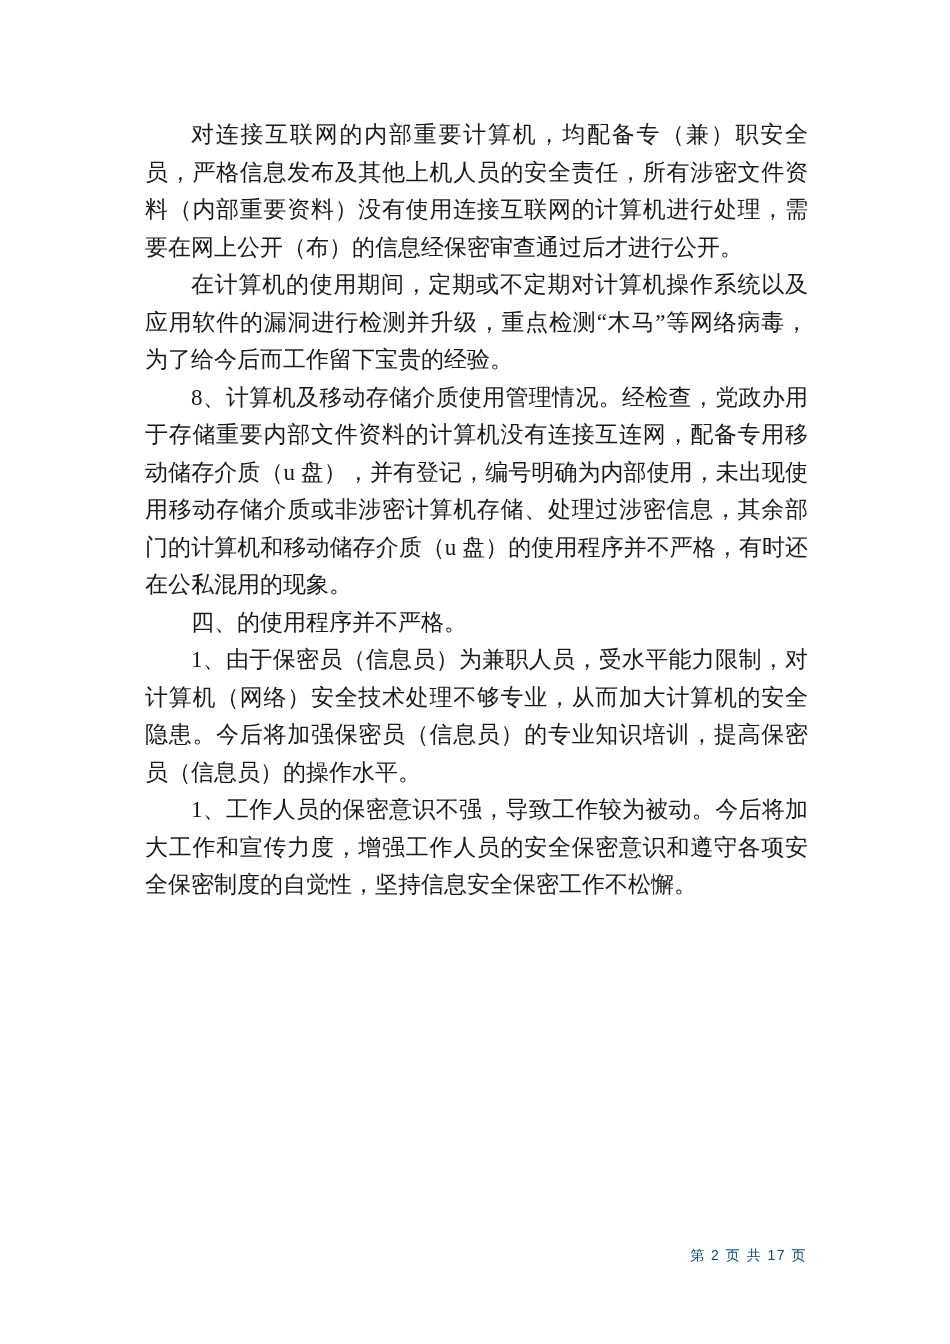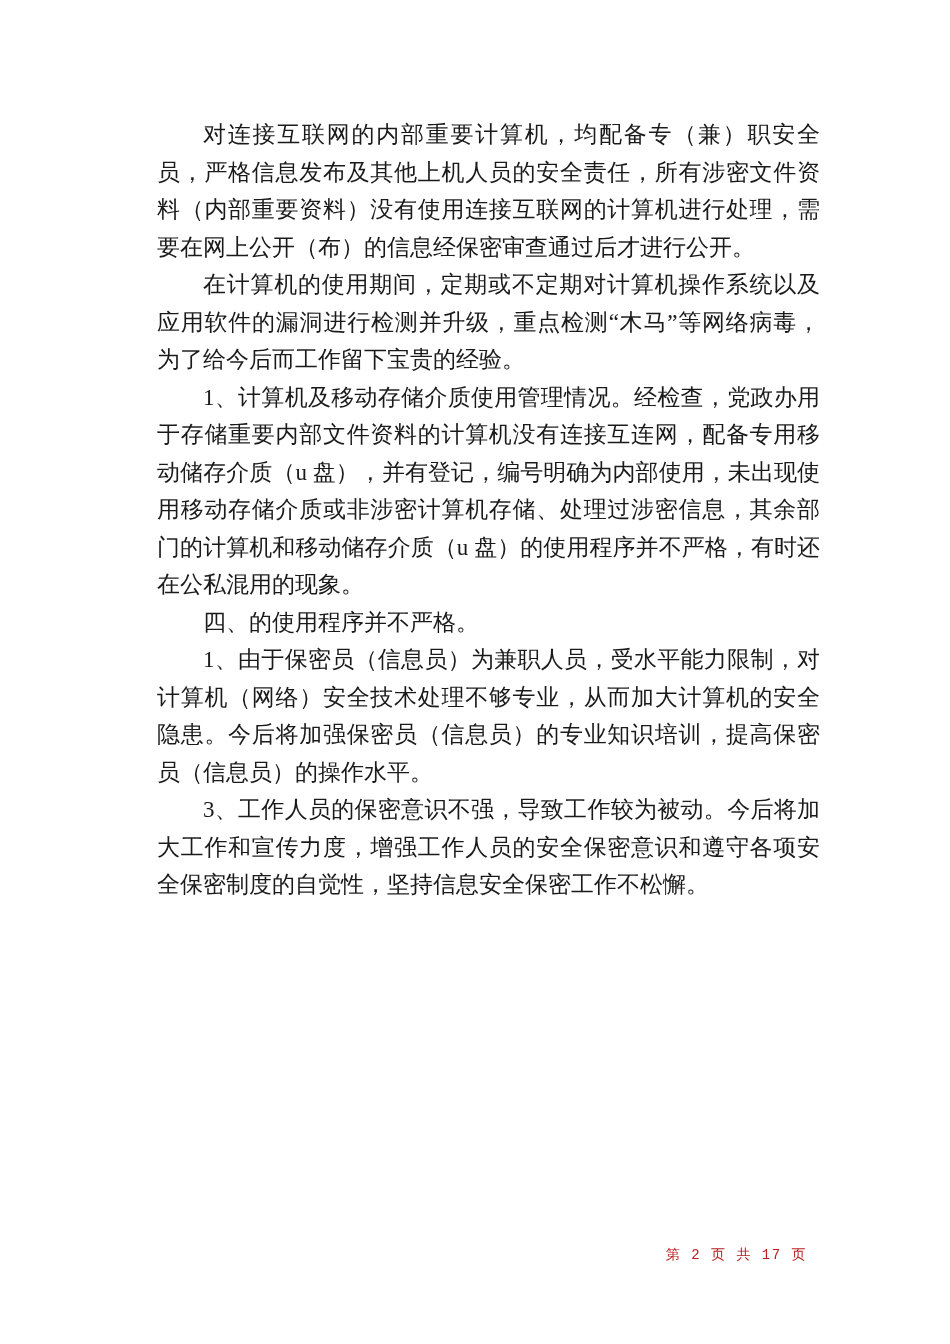--- a/index.html
+++ b/index.html
@@ -22,51 +22,50 @@
     position: absolute;
     left: 145px;
     top: 116px;
     width: 663px;
     color: #1a1a1a;
     font-family: "Liberation Serif", "DejaVu Serif", serif;
     font-size: 23px;
     line-height: 37.5px;
     text-align: justify;
     text-justify: inter-ideograph;
-    margin-left: 12px;
   }
   .doc-body p {
     margin: 0;
     padding: 0;
     text-indent: 2em;
     word-break: break-all;
   }
   .page-footer {
     position: absolute;
     top: 1246px;
     right: 143px;
-    font-family: Liberation Mono, monospace;
+    font-family: Liberation Sans, sans-serif;
     font-size: 14px;
     line-height: 18px;
-    color: #b91c1c;
+    color: #0c4a6e;
     letter-spacing: 1.5px;
     text-align: right;
   }
 </style>
 </head>
 <body>
 
 <div class="page">
 
   <main class="doc-body">
     <p>对连接互联网的内部重要计算机，均配备专（兼）职安全员，严格信息发布及其他上机人员的安全责任，所有涉密文件资料（内部重要资料）没有使用连接互联网的计算机进行处理，需要在网上公开（布）的信息经保密审查通过后才进行公开。</p>
     <p>在计算机的使用期间，定期或不定期对计算机操作系统以及应用软件的漏洞进行检测并升级，重点检测“木马”等网络病毒，为了给今后而工作留下宝贵的经验。</p>
-    <p>1、计算机及移动存储介质使用管理情况。经检查，党政办用于存储重要内部文件资料的计算机没有连接互连网，配备专用移动储存介质（u 盘），并有登记，编号明确为内部使用，未出现使用移动存储介质或非涉密计算机存储、处理过涉密信息，其余部门的计算机和移动储存介质（u 盘）的使用程序并不严格，有时还在公私混用的现象。</p>
+    <p>8、计算机及移动存储介质使用管理情况。经检查，党政办用于存储重要内部文件资料的计算机没有连接互连网，配备专用移动储存介质（u 盘），并有登记，编号明确为内部使用，未出现使用移动存储介质或非涉密计算机存储、处理过涉密信息，其余部门的计算机和移动储存介质（u 盘）的使用程序并不严格，有时还在公私混用的现象。</p>
     <p>四、的使用程序并不严格。</p>
     <p>1、由于保密员（信息员）为兼职人员，受水平能力限制，对计算机（网络）安全技术处理不够专业，从而加大计算机的安全隐患。今后将加强保密员（信息员）的专业知识培训，提高保密员（信息员）的操作水平。</p>
-    <p>3、工作人员的保密意识不强，导致工作较为被动。今后将加大工作和宣传力度，增强工作人员的安全保密意识和遵守各项安全保密制度的自觉性，坚持信息安全保密工作不松懈。</p>
+    <p>1、工作人员的保密意识不强，导致工作较为被动。今后将加大工作和宣传力度，增强工作人员的安全保密意识和遵守各项安全保密制度的自觉性，坚持信息安全保密工作不松懈。</p>
   </main>
 
   <footer class="page-footer">
     <span>第 2 页 共 17 页</span>
   </footer>
 
 </div>
 
 </body></html>

